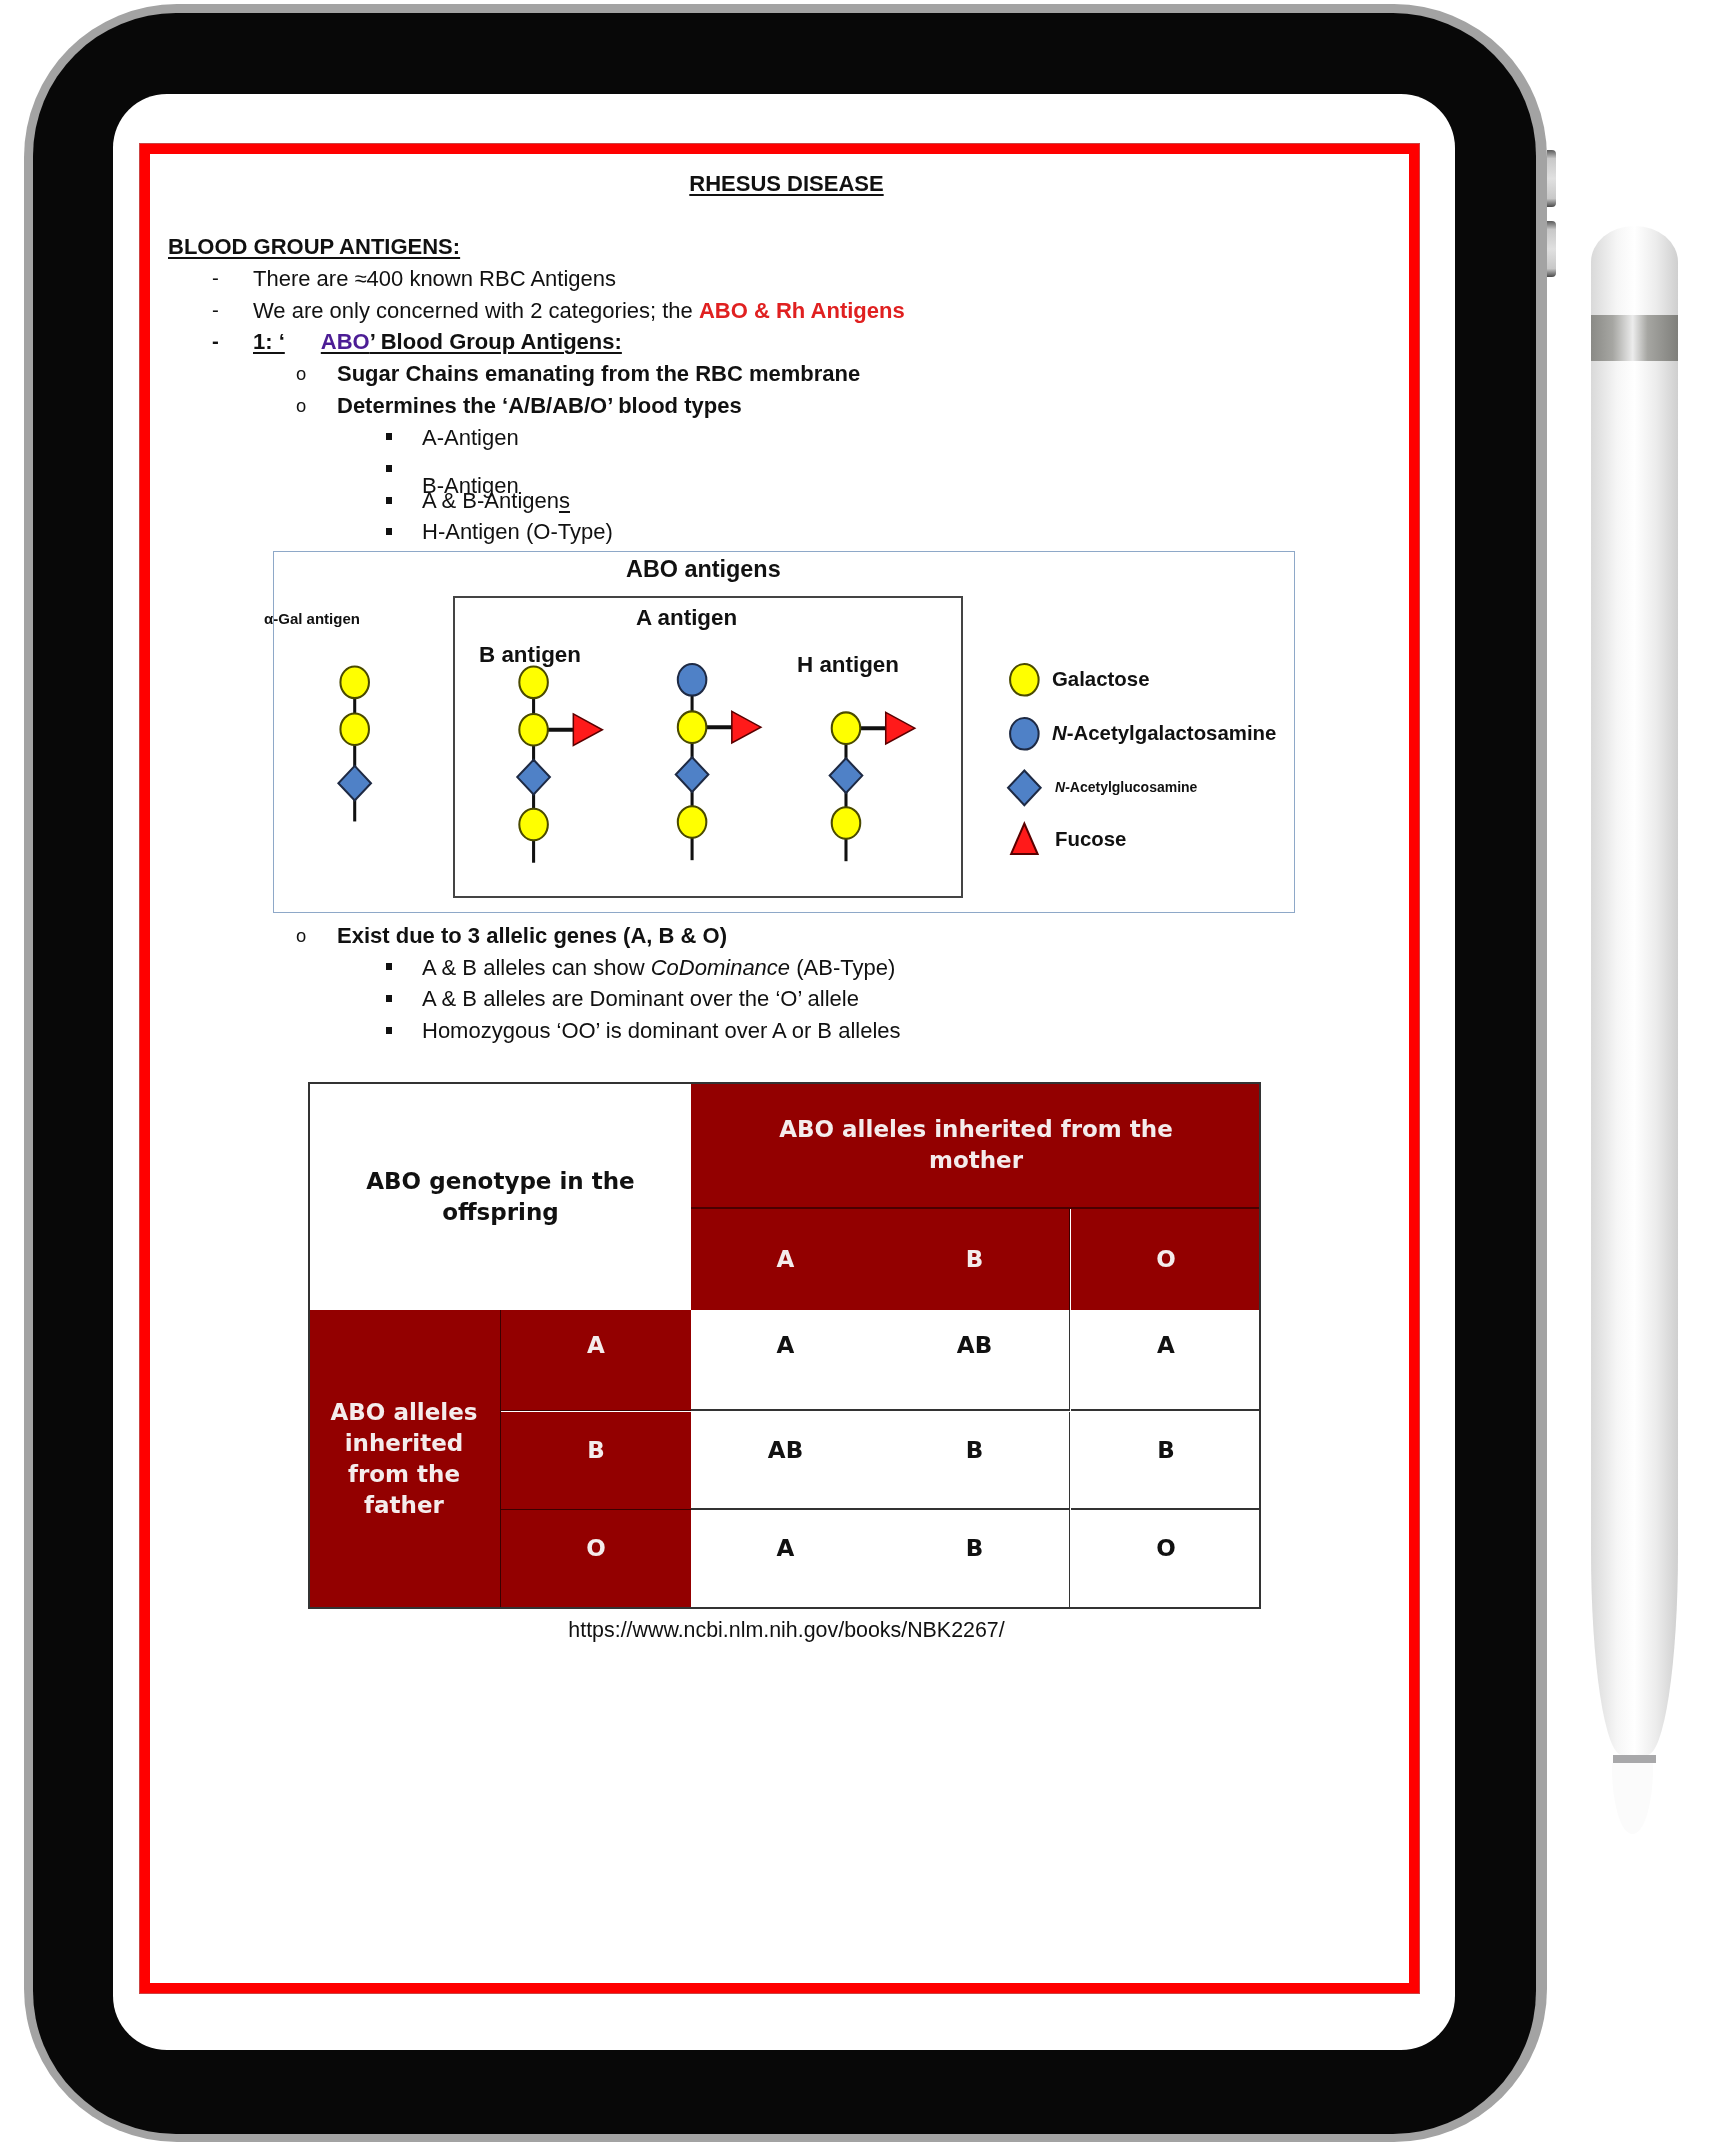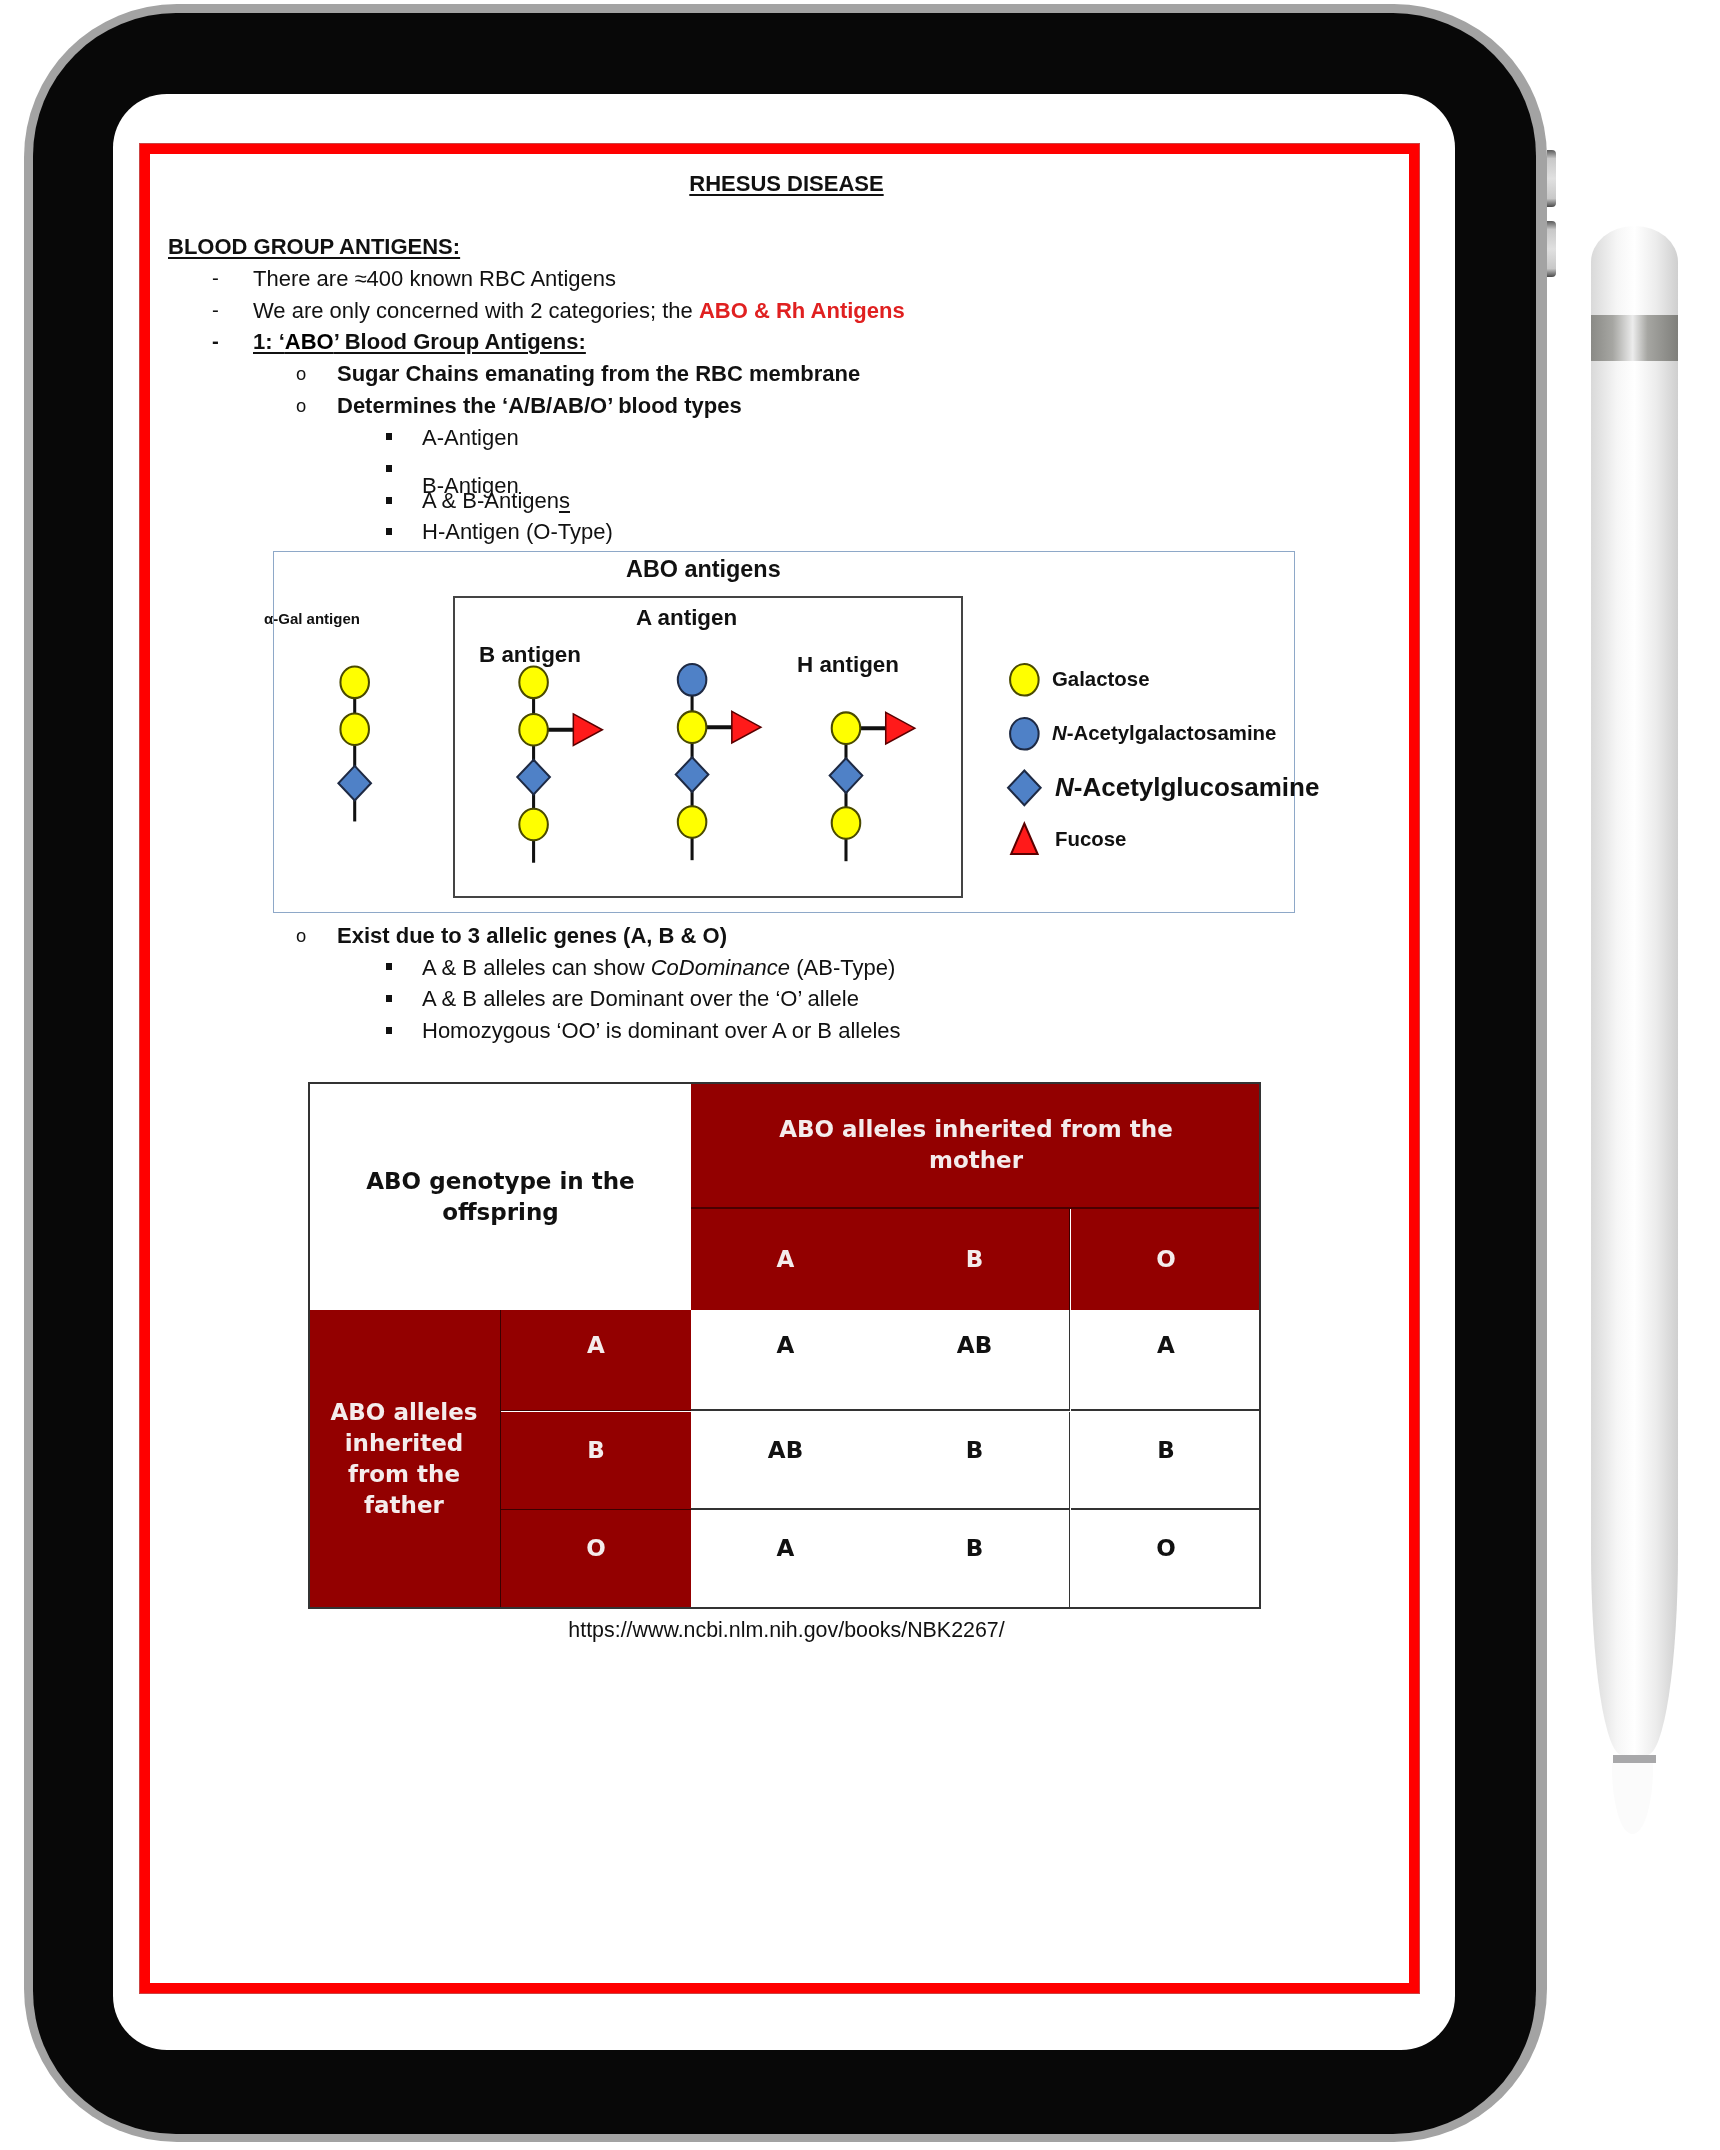--- a/index.html
+++ b/index.html
@@ -14,21 +14,21 @@
   #pencil { left:1591px; top:226px; width:87px; height:1529px; border-radius:43px 43px 31px 31px / 36px 36px 204px 204px; background:linear-gradient(90deg,#d9d9d9,#f6f6f6 30%,#ffffff 50%,#ececec 75%,#cfcfcf); }
   #pencil-band { left:1591px; top:315px; width:87px; height:46px; background:linear-gradient(90deg,#8a8a86,#a6a6a2 25%,#ececec 48%,#a6a6a2 65%,#7f7f7b); }
   #pencil-collar { left:1613px; top:1755px; width:43px; height:7.6px; background:#a8a8aa; }
   #pencil-tip { left:1612px; top:1763px; width:41px; height:71px; border-radius:0 0 20.4px 20.4px / 0 0 66px 66px; background:#fbfbfb; }
   
   #page-border { left:139px; top:143px; width:1281px; height:1851px; box-sizing:border-box; border:11.2px solid #ff0000; outline:1.5px solid #c44; outline-offset:-1px; }
   .t { position:absolute; color:#111; font-size:22px; line-height:25.5px; white-space:nowrap; }
   .b { font-weight:bold; }
   .u { text-decoration:underline; text-decoration-thickness:2px; text-underline-offset:3.1px; }
   .red { color:#e02020; font-weight:bold; }
-  .redplain { color:#000000; }
+  .redplain { color:#4c1d95;margin-left:36px; }
   .it { font-style:italic; }
   .mk { position:absolute; font-size:20.4px; line-height:25.5px; color:#111; }
   .sq { position:absolute; width:6.1px; height:7.1px; background:#111; }
   
   #diagram { left:273px; top:551px; width:1022px; height:362px; box-sizing:border-box; border:1.5px solid #8ea8c8; background:#fff; }
   #inner-box { left:453px; top:596px; width:510px; height:302px; box-sizing:border-box; border:2px solid #444; }
   .dl { position:absolute; font-weight:bold; font-size:23.4px; line-height:27.5px; color:#111; white-space:nowrap; }
   
   #abo-table { left:308px; top:1082px; width:953px; height:527px; }
   .cell { position:absolute; box-sizing:border-box; display:flex; align-items:center; justify-content:center; text-align:center; font-family:"DejaVu Sans", sans-serif; font-weight:bold; font-size:23px; line-height:31px; }
@@ -113,21 +113,21 @@
     <polygon points="1660,1487 1692,1521 1660,1555 1628,1521" fill="#4f81c7" stroke="#1e2a44" stroke-width="4"></polygon>
     <ellipse cx="1660" cy="1614" rx="28" ry="31" fill="#ffff00" stroke="#4a4a00" stroke-width="4"></ellipse>
     <ellipse cx="2010" cy="1333" rx="28" ry="31" fill="#ffff00" stroke="#4a4a00" stroke-width="4"></ellipse>
     <ellipse cx="2010" cy="1439" rx="28" ry="31" fill="#4f81c7" stroke="#1e2a44" stroke-width="4"></ellipse>
     <polygon points="2010,1511 2042,1545 2010,1579 1978,1545" fill="#4f81c7" stroke="#1e2a44" stroke-width="4"></polygon>
     <polygon points="1984,1675 2010,1615 2036,1675" fill="#ff1a1a" stroke="#5a0000" stroke-width="4"></polygon>
   </svg>
 
 <div class="dl" style="left:1052px;top:666px;font-size:20.4px;"><span>Galactose</span></div>
 <div class="dl" style="left:1052px;top:720px;font-size:20.4px;"><span class="it">N</span><span>-Acetylgalactosamine</span></div>
-<div class="dl" style="left:1055px;top:774px;font-size:26px;"><span class="it">N</span><span>-Acetylglucosamine</span></div>
+<div class="dl" style="left:1055px;top:774px;font-size:14px;"><span class="it">N</span><span>-Acetylglucosamine</span></div>
 <div class="dl" style="left:1055px;top:826px;font-size:20.4px;"><span>Fucose</span></div>
 
 <div class="mk" style="left:296px;top:923px;font-size:18.4px;">o</div>
 <div class="t b" style="left:337px;top:923px;">Exist due to 3 allelic genes (A, B &amp; O)</div>
 <div class="sq" style="left:386px;top:963px;"></div>
 <div class="t" style="left:422px;top:955px;"><span>A &amp; B alleles can show </span><span class="it">CoDominance</span><span> (AB-Type)</span></div>
 <div class="sq" style="left:386px;top:995px;"></div>
 <div class="t" style="left:422px;top:986px;">A &amp; B alleles are Dominant over the ‘O’ allele</div>
 <div class="sq" style="left:386px;top:1027px;"></div>
 <div class="t" style="left:422px;top:1018px;">Homozygous ‘OO’ is dominant over A or B alleles</div>

